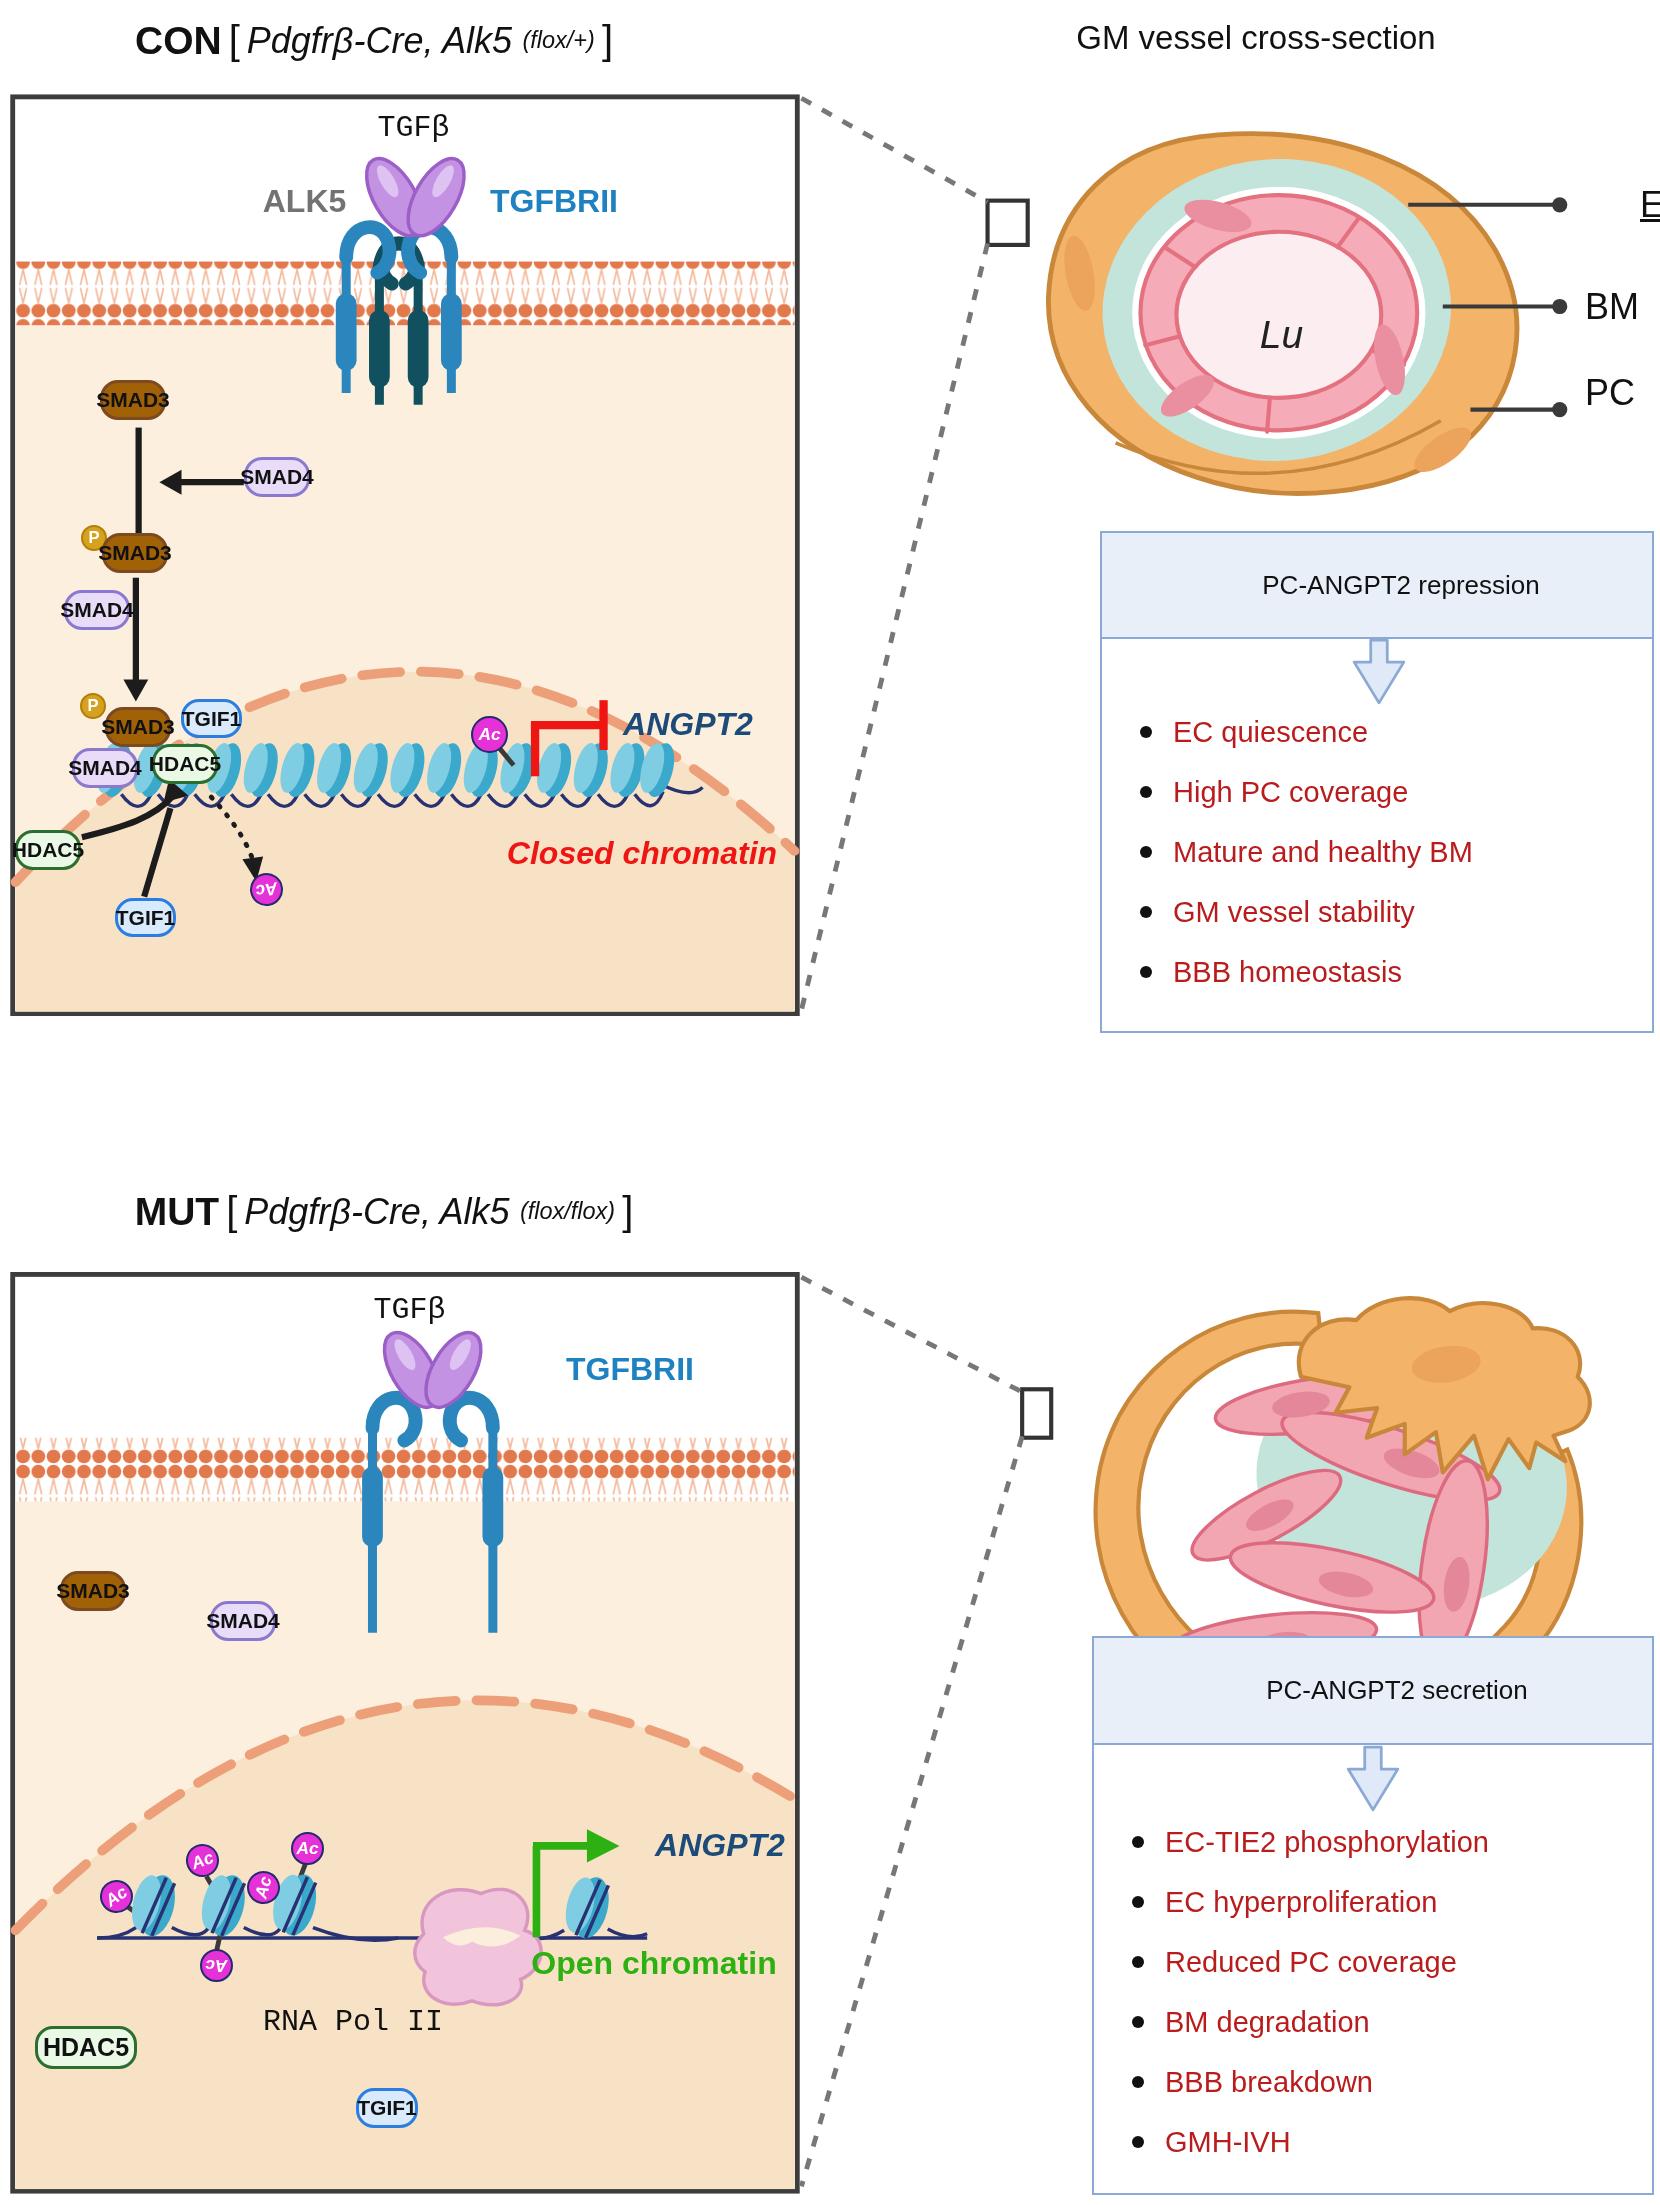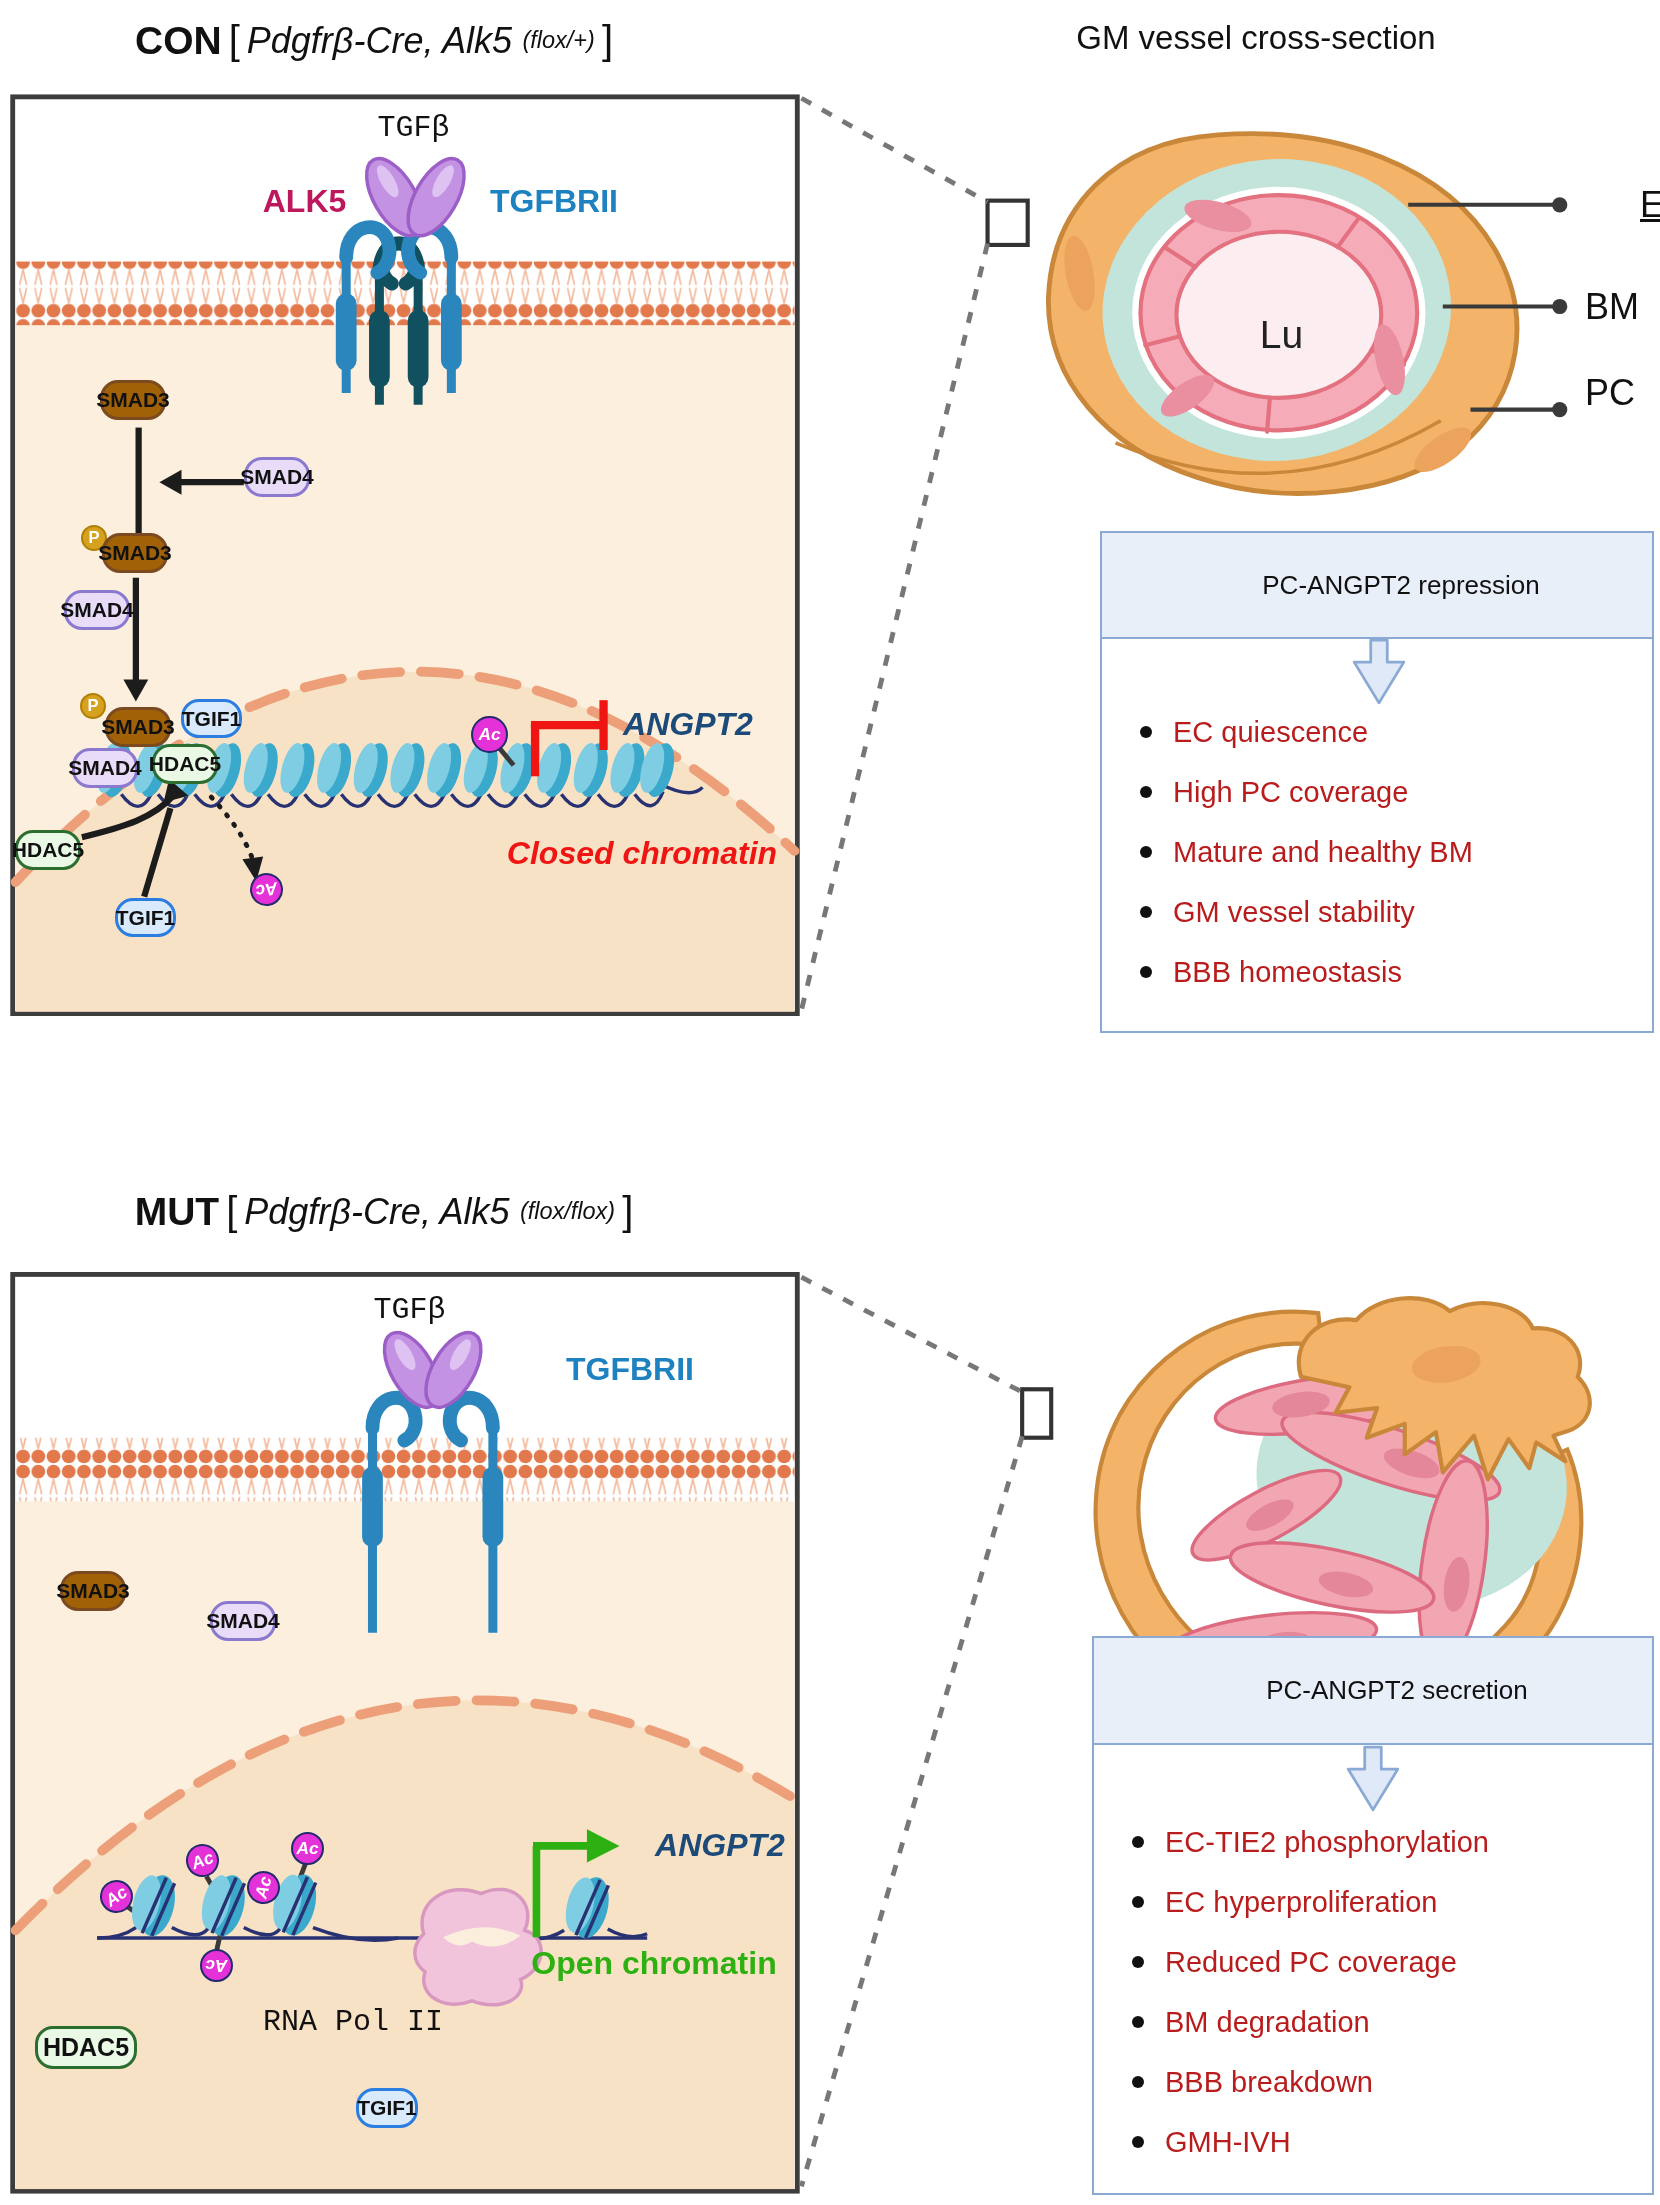--- a/index.html
+++ b/index.html
@@ -22,26 +22,26 @@
   .pill.smad4{background:#e9dcf9;border:3.5px solid #8b79cf;}
   .pill.tgif1{background:#d8eafc;border:3.5px solid #2b7de0;}
   .pill.hdac5{background:#eaf8e6;border:3.5px solid #2c6e2f;}
   .badge{position:absolute;border-radius:50%;display:flex;align-items:center;justify-content:center;
          font-weight:bold;color:#fff;box-sizing:border-box;}
   .badge.p{background:#d6a11e;border:2.8px solid #b07f07;font-size:16.6px;}
   .badge.ac{background:#e431d8;border:2.8px solid #232a6d;font-size:17.3px;font-style:italic;}
   
   .lbl{position:absolute;white-space:nowrap;}
   .lbl.black44{font-size:30px;color:#111;font-family:Liberation Mono, monospace;}
-  .lbl.alk5{font-size:32px;font-weight:bold;color:#be185d;}
+  .lbl.alk5{font-size:32px;font-weight:bold;color:#737373;}
   .lbl.tgfbrii{font-size:32px;font-weight:bold;color:#1e81c0;}
   .lbl.angpt2{font-size:32px;font-weight:bold;font-style:italic;color:#1c4b7a;}
   .lbl.closed{font-size:32px;font-weight:bold;font-style:italic;color:#ee1512;}
   .lbl.open{font-size:32px;font-weight:bold;color:#2db012;}
-  .lbl.lu{font-size:39px;color:#222;}
+  .lbl.lu{font-size:39px;color:#222;font-style:italic;}
   .lbl.vessel{font-size:36px;color:#111;}
   
   .obox{position:absolute;background:#ffffff;border:2.8px solid #8aa9d4;box-sizing:border-box;}
   .obox .hdr{background:#e9eff9;border-bottom:2.8px solid #8aa9d4;display:flex;align-items:center;justify-content:center;
              font-size:26px;color:#111;padding-left:48px;}
   .obox ul{list-style:none;margin:0;padding:0;position:absolute;left:28px;right:7px;}
   .obox li{position:relative;font-size:29px;color:#b91c1c;height:60px;display:flex;align-items:center;padding-left:43px;}
   .obox li::before{content:"";position:absolute;left:9.7px;top:23.5px;width:12.5px;height:12.5px;border-radius:50%;background:#111;}
 </style>
 </head>

